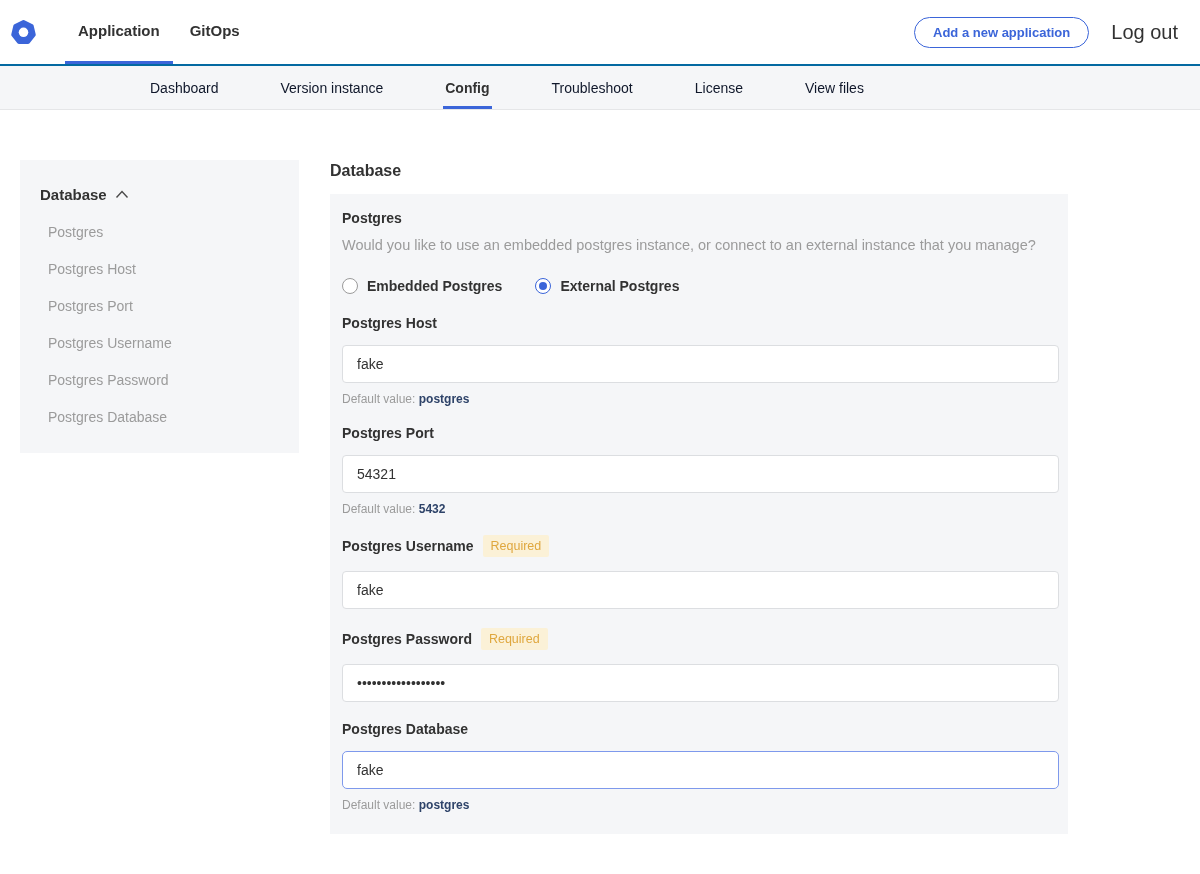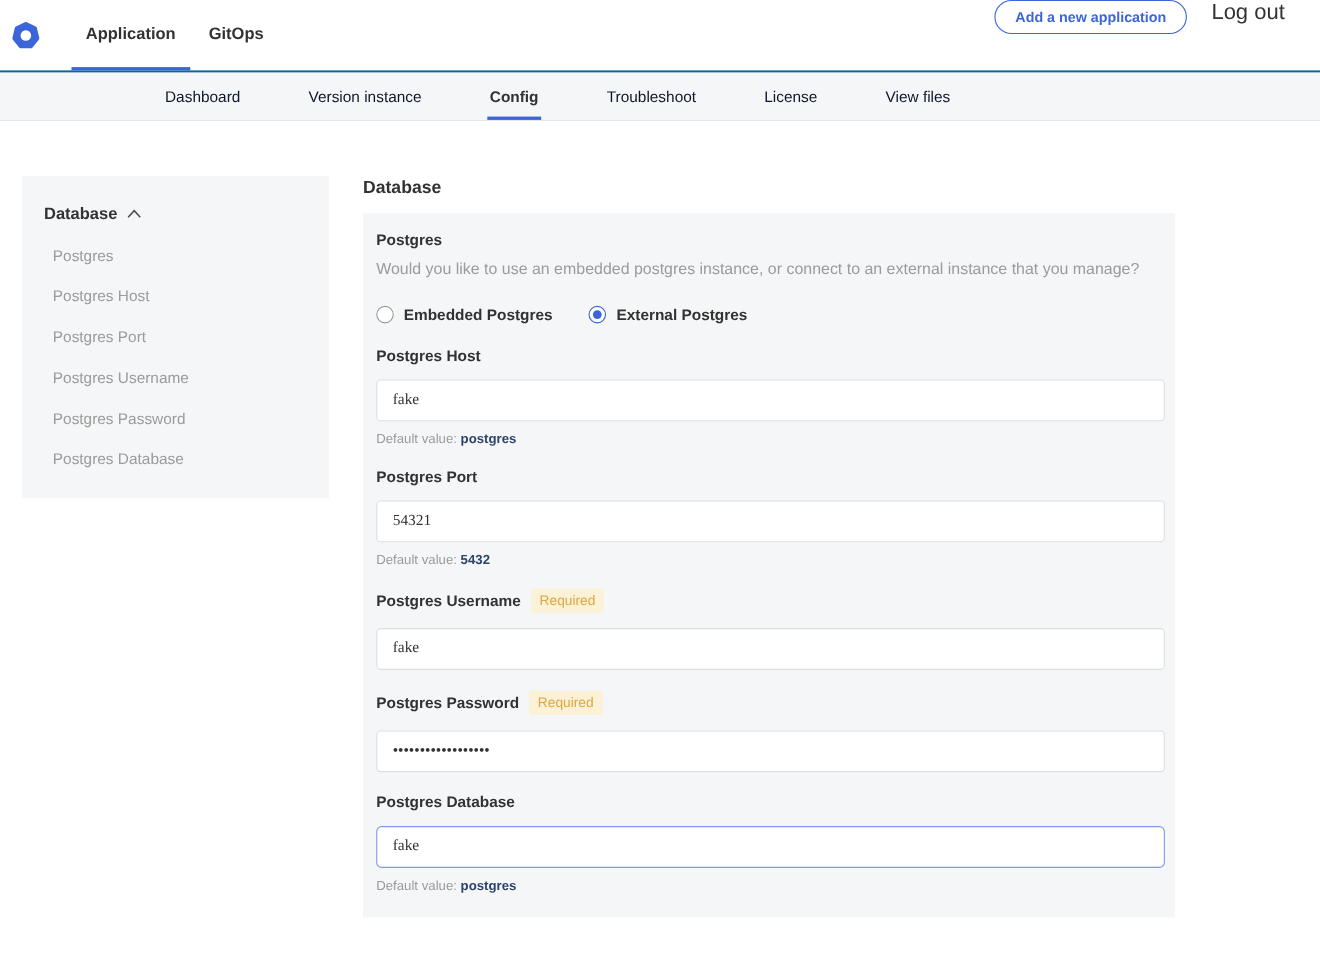--- a/index.html
+++ b/index.html
@@ -8,21 +8,21 @@
 
   
   .header { height:66px; background:#fff; border-bottom:2px solid #0369a1;
     display:flex; align-items:stretch; padding-left:10px; }
   .logo { width:27px; height:27px; align-self:center; margin-right:28px; }
   .ptabs { display:flex; align-items:stretch; }
   .ptab { display:flex; align-items:center; padding:0 13px; margin-right:4px;
     font-size:15px; font-weight:600; color:#323232; cursor:pointer;
     border-bottom:3px solid transparent; }
   .ptab.active { border-bottom:3px solid #3b65d9; }
-  .header-right { margin-left:auto; display:flex; align-items:flex-start; padding-right:32px; }
+  .header-right { margin-left:auto; display:flex; align-items:center; padding-right:22px; }
   .pill-btn { background:#fff; border:1px solid #3b65d9; color:#3b65d9;
     font-weight:700; font-size:13px; border-radius:16px; height:31px; padding:0 18px;
     cursor:pointer; font-family:"Liberation Sans", sans-serif; }
   .logout { font-size:20px; color:#323232; margin-left:22px; cursor:pointer; }
 
   
   .subnav { height:44px; background:#f5f6f8; border-bottom:1px solid #e5e6e8;
     display:flex; align-items:stretch; padding-left:148px; }
   .stab { display:flex; align-items:center; padding:0 2px; margin-right:58px;
     font-size:14px; color:#0f172a; cursor:pointer; border-bottom:3px solid transparent;
@@ -54,21 +54,21 @@
     width:8px; height:8px; border-radius:50%; background:#3b65d9; }
 
   .field { margin-top:19px; }
   .field:first-of-type { margin-top:0; }
   .flabel { font-size:14px; font-weight:700; color:#323232; margin-bottom:14px;
     display:flex; align-items:center; }
   .badge { display:inline-block; margin-left:9px; background:#fbf1d7; color:#dfa73e;
     font-size:12.5px; font-weight:400; padding:4px 8px; border-radius:2px; }
   .finput { width:717px; height:38px; border:1px solid #dcdee1; border-radius:4px;
     padding:0 14px; font-size:14px; color:#323232; background:#fff; outline:none;
-    font-family:Liberation Serif, serif; display:block; }
+    font-family:Liberation Sans, sans-serif; display:block; }
   .finput.focused { border:1.5px solid #7e99ec; border-radius:5px; }
   .fdefault { margin-top:9px; font-size:12px; color:#9b9b9b; }
   .fdefault b { color:#2e4369; font-weight:700; }
 
   .save-btn { margin:44px 0 0 0; background:#3b65d9; color:#fff; border:none;
     border-radius:4px; font-size:13px; font-weight:700; height:31px; padding:0 17px;
     cursor:pointer; font-family:"Liberation Sans", sans-serif; }
 </style>
 </head>
 <body>

